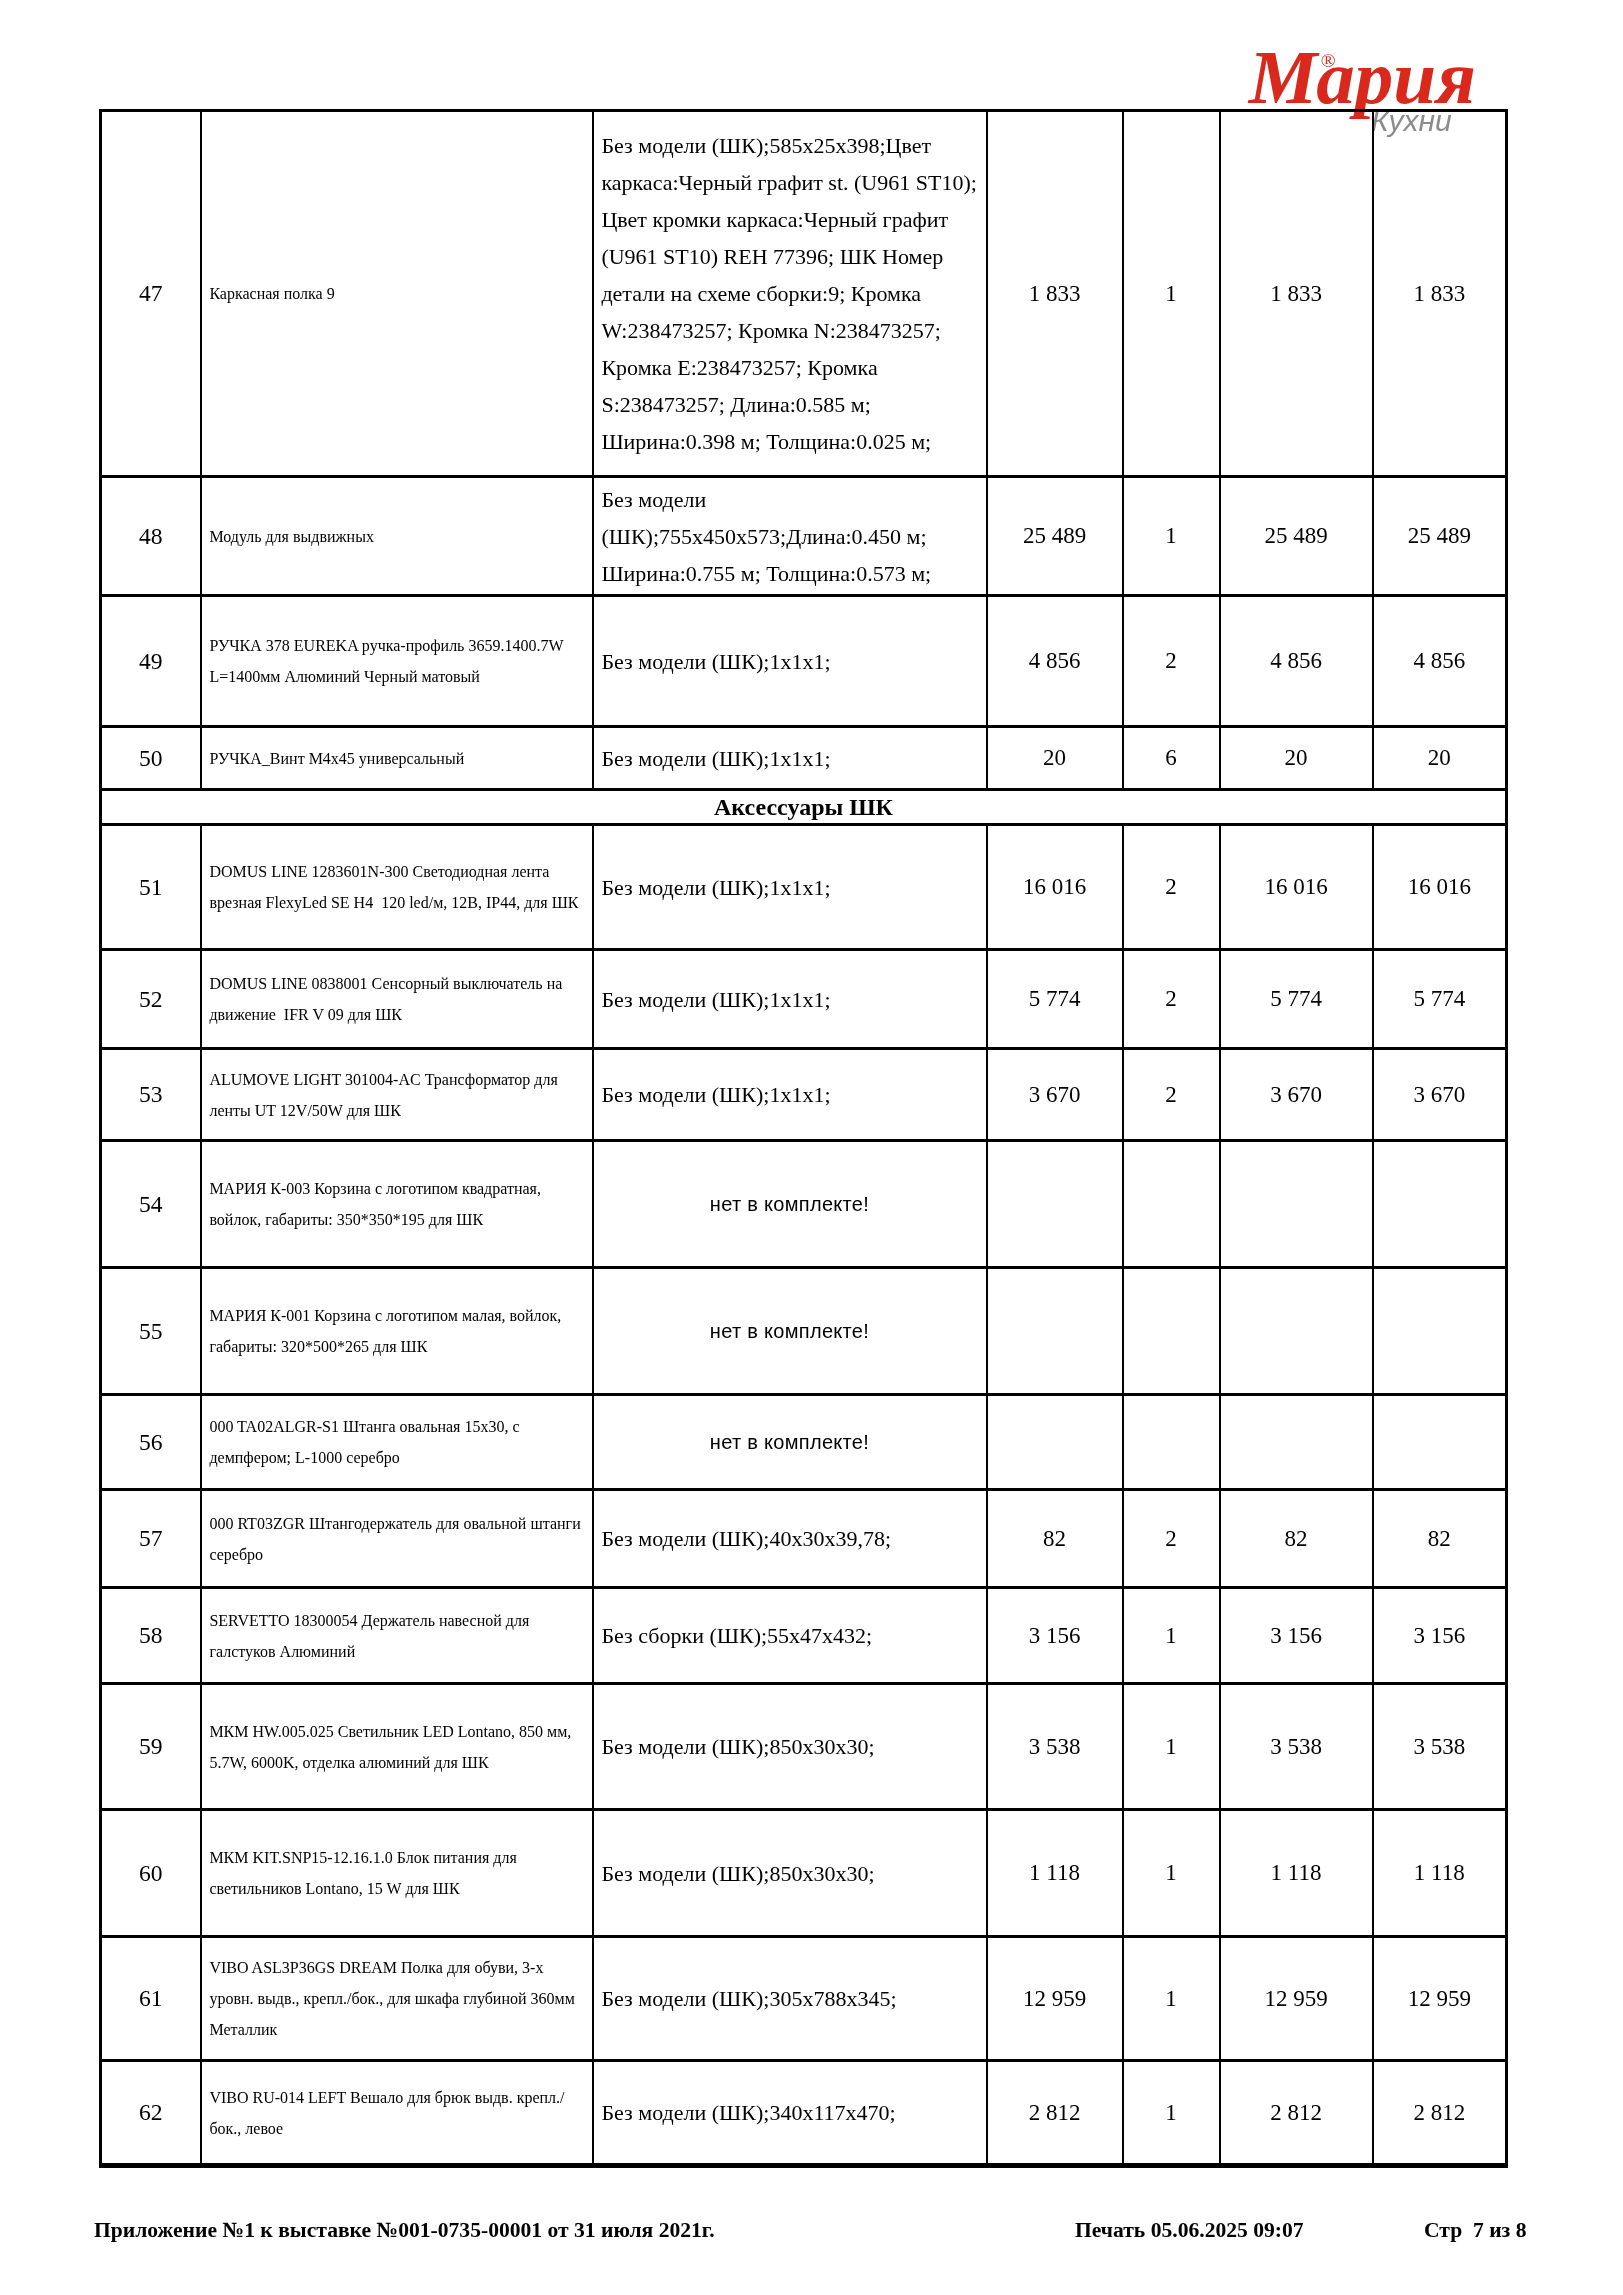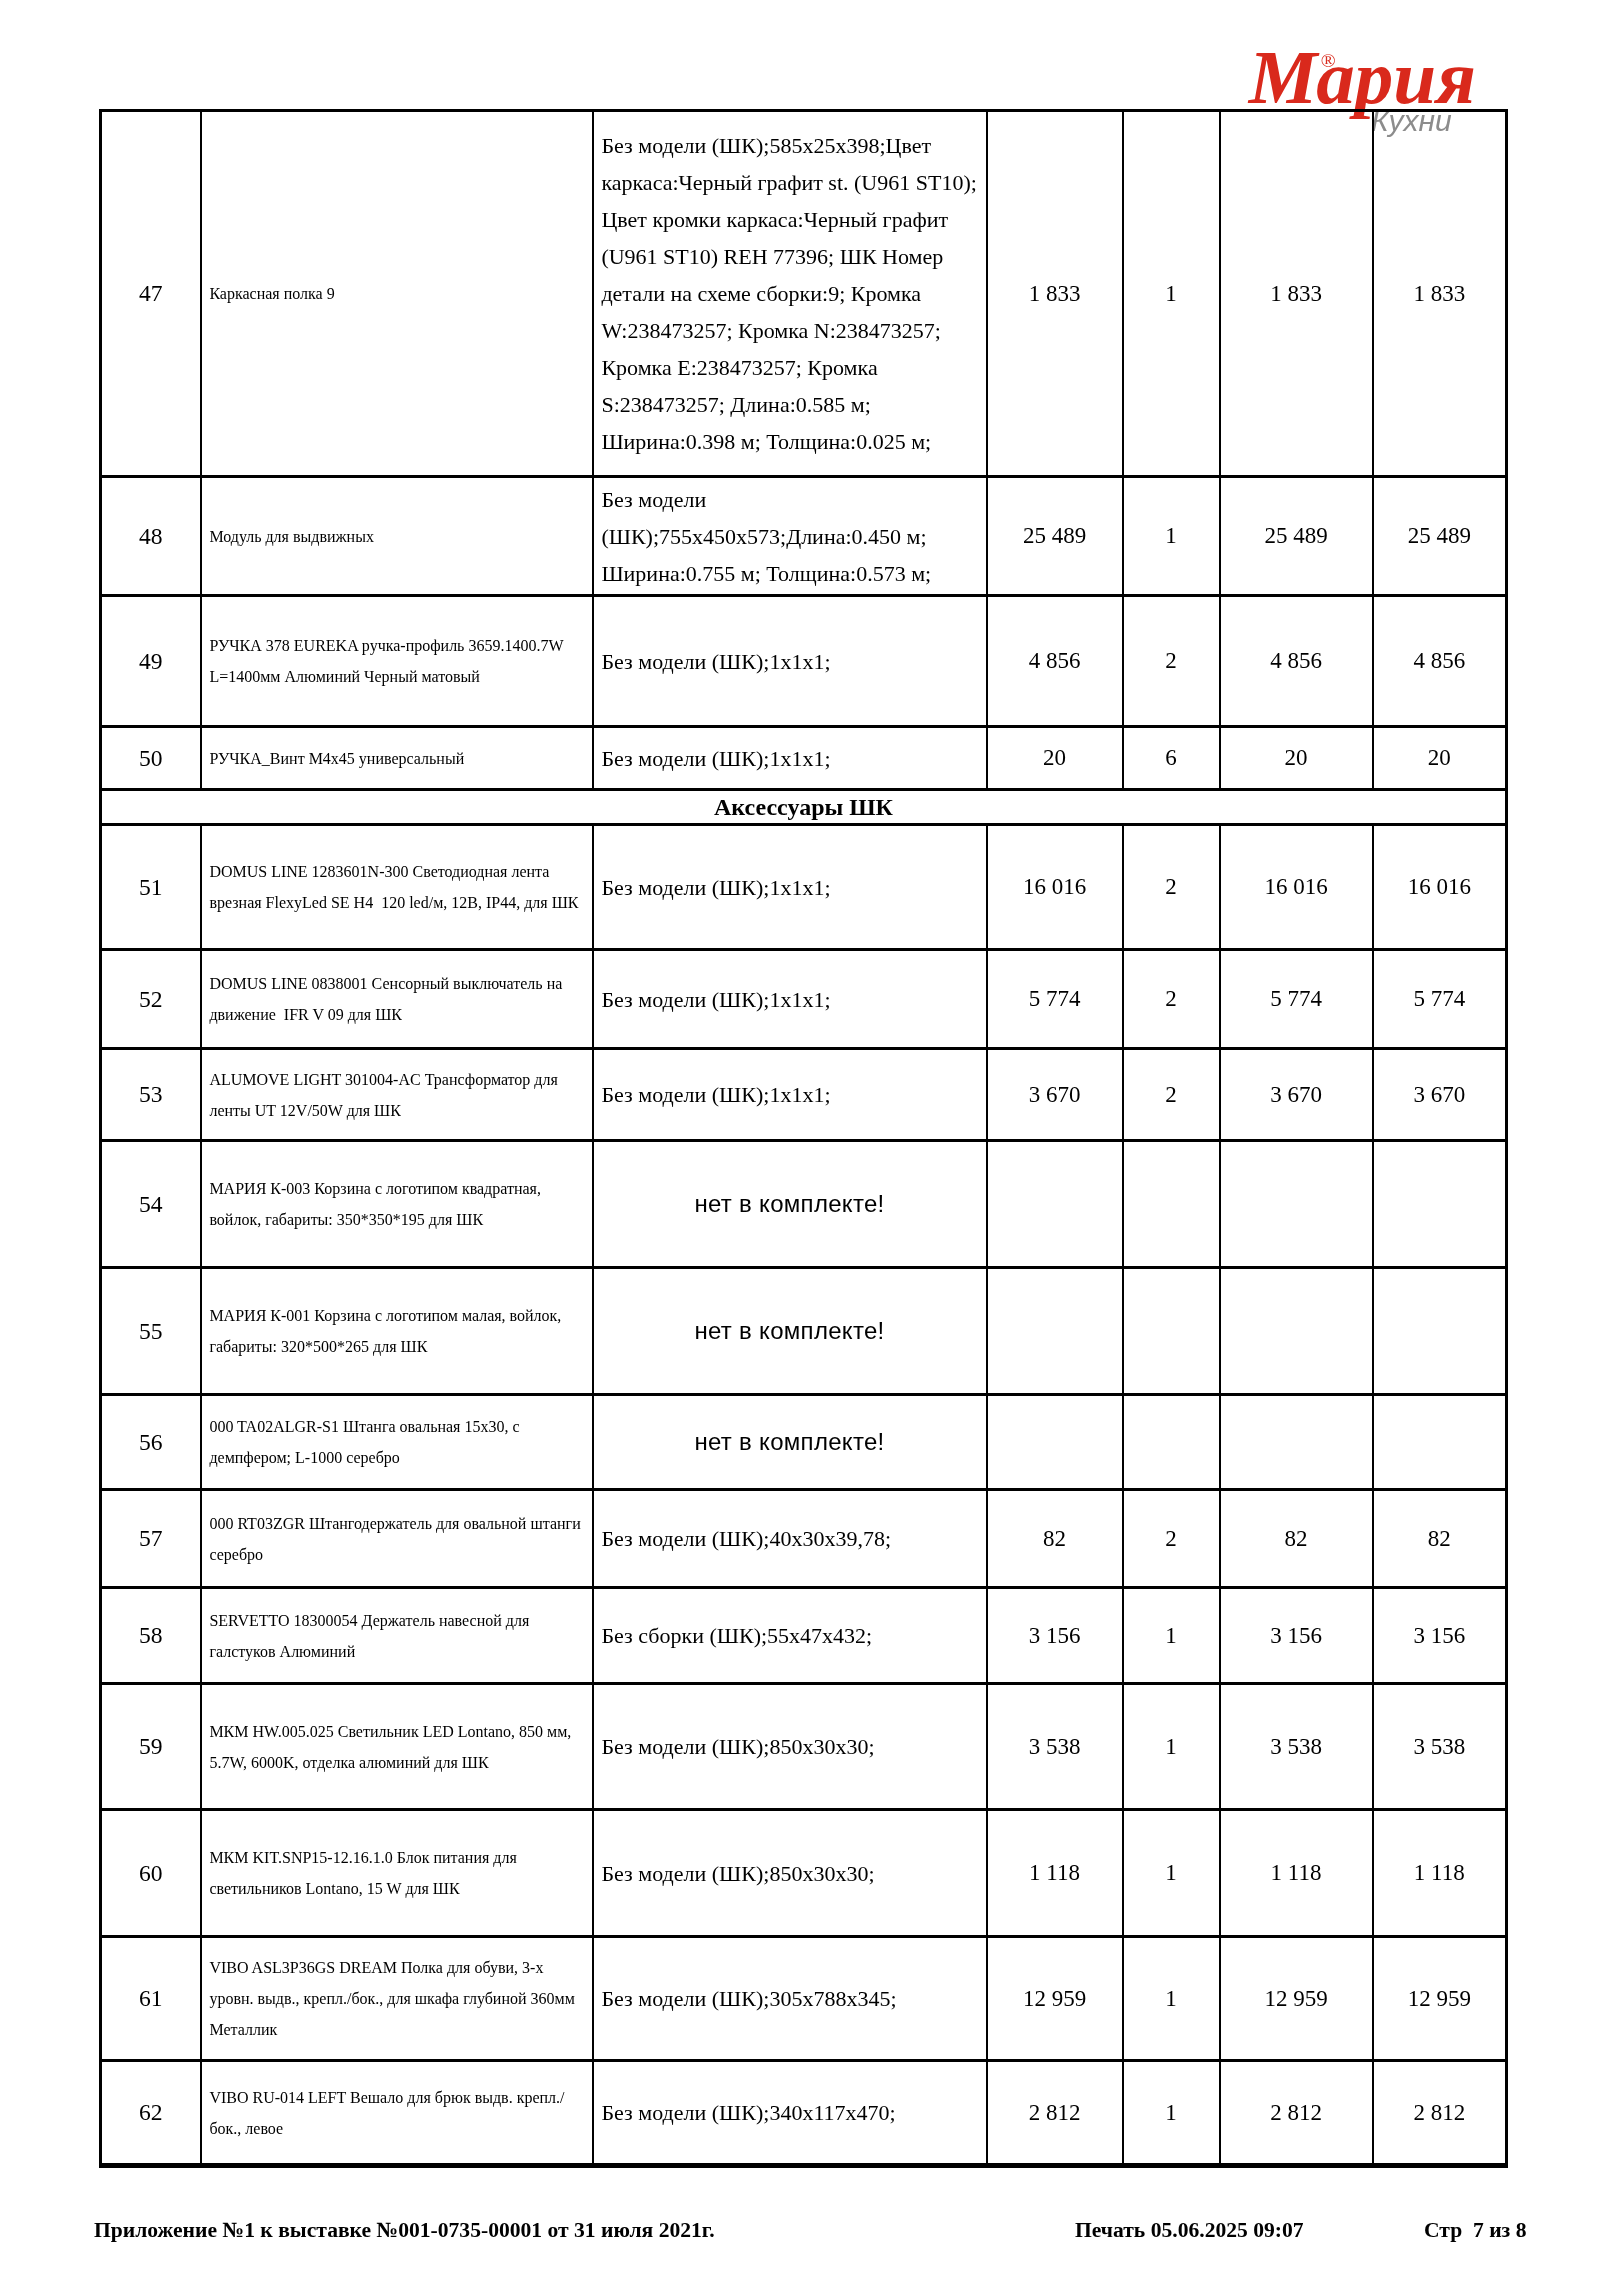--- a/index.html
+++ b/index.html
@@ -42,21 +42,21 @@
   td.c-desc  { font-size: 22px; line-height: 37px; white-space: pre-wrap; }
   td.c-money { text-align: center; font-size: 23px; padding: 2.6px 2.6px; }
   td.c-section {
     text-align: center;
     font-weight: bold;
     font-size: 24px;
     padding: 1.3px 3.9px;
   }
   td.c-note {
     font-family: "Liberation Sans", sans-serif;
-    font-size: 24px;
+    font-size: 20px;
     text-align: center;
     letter-spacing: 0.3px;
   }
 
   
   .footer-item {
     position: absolute;
     font-weight: bold;
     font-size: 21.6px;
     white-space: pre;

